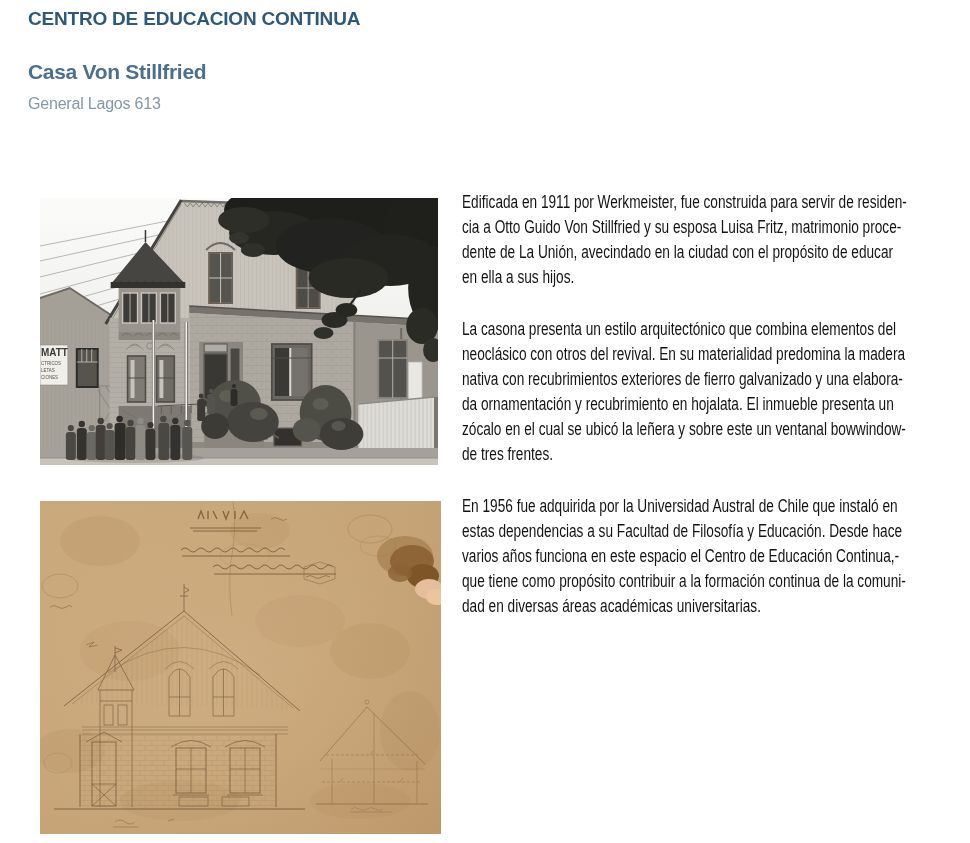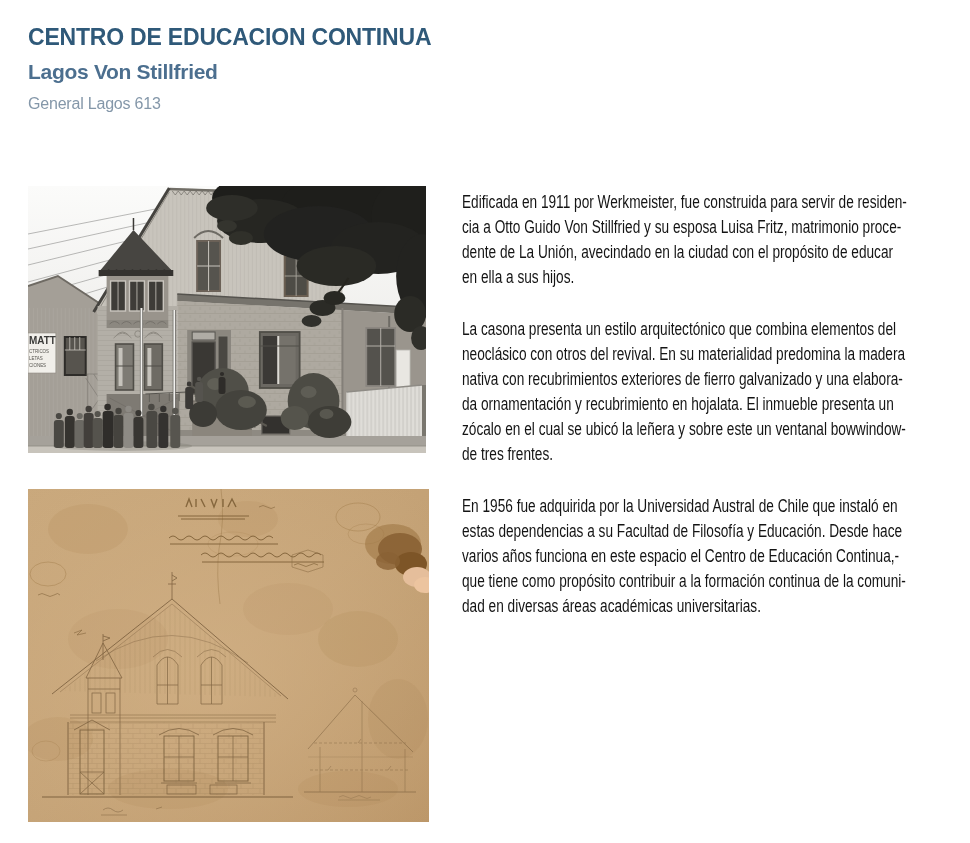--- a/index.html
+++ b/index.html
@@ -1,40 +1,40 @@
 <!DOCTYPE html>
 <html><head>
 <meta charset="utf-8">
 <style>
   html,body{margin:0;padding:0;background:#ffffff;}
   .page{position:relative;width:970px;height:843px;background:#fff;overflow:hidden;
         font-family:"Liberation Sans", sans-serif;}
   
   .hdr h1,.hdr h2,.hdr h3{position:absolute;left:28px;margin:0;font-weight:bold;white-space:nowrap;}
-  .hdr h1{top:24px;font-size:23px;letter-spacing:-0.2px;}
+  .hdr h1{top:8px;font-size:19px;letter-spacing:-0.2px;}
   .hdr h2{top:60px;font-size:21px;letter-spacing:-0.3px;}
   .hdr h3{top:95px;font-size:16px;font-weight:normal;letter-spacing:-0.2px;}
   
   .par{position:absolute;left:462px;margin:0;color:#141414;font-size:17.5px;line-height:25px;
        white-space:pre;transform:scaleX(0.78);transform-origin:0 0;letter-spacing:0;}
   .p1{top:190px}.p2{top:317px}.p3{top:494px}
   
-  figure{margin:0;padding:0;position:absolute;}
+  figure{margin:12px;padding:0;position:absolute;}
   .photo{left:28px;top:186px;width:398px;height:267px;}
   .draw{left:28px;top:489px;width:401px;height:333px;}
   figure svg{display:block;width:100%;height:100%;}
 </style>
 </head>
 <body>
 
 <div class="page">
 
   <header class="hdr">
     <h1 style="color:#2F5979;">CENTRO DE EDUCACION CONTINUA</h1>
-    <h2 style="color:#4C6F8F;">Lagos Von Stillfried</h2>
+    <h2 style="color:#4C6F8F;">Casa Von Stillfried</h2>
     <h3 style="color:#8497A9;">General Lagos 613</h3>
   </header>
 
   <figure class="photo">
     <svg viewBox="0 0 400 267" preserveAspectRatio="none" role="img">
       <defs>
         <linearGradient id="sky" x1="0" y1="0" x2="0" y2="1">
           <stop offset="0" stop-color="#FBFBFA"></stop>
             <stop offset="1" stop-color="#E6E5E1"></stop>
         </linearGradient>

